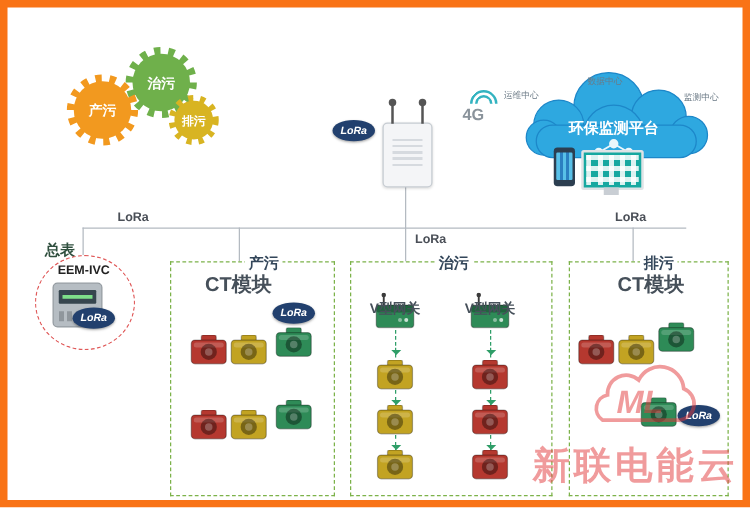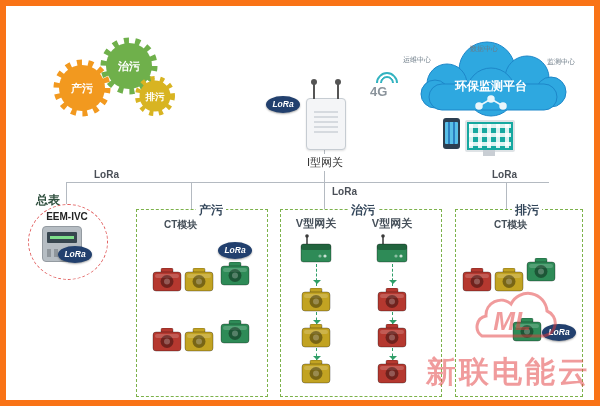--- a/index.html
+++ b/index.html
@@ -20,42 +20,42 @@
   .antenna::after{content:'';position:absolute;top:-4px;left:-2px;width:6px;height:6px;border-radius:50%;background:#555;}
   .ant-l{left:6px;} .ant-r{right:6px;}
   .gw-label{position:absolute;left:286px;top:148px;width:66px;text-align:center;font-size:11px;color:#333;background:#fff;padding:1px 0;}
   .net4g{position:absolute;left:364px;top:78px;font-size:13px;font-weight:bold;color:#8a939b;}
   .net4g .arc{position:absolute;border:2px solid #33b3c0;border-radius:50%;border-bottom-color:transparent;border-left-color:transparent;transform:rotate(-45deg);}
   .arc1{left:10px;top:-8px;width:10px;height:10px;}
   .arc2{left:6px;top:-12px;width:18px;height:18px;}
   
   .lora-badge{position:absolute;width:34px;height:17px;line-height:17px;text-align:center;background:#22406e;color:#fff;font-size:8.5px;font-weight:bold;font-style:italic;border-radius:50%;box-shadow:0 1px 2px rgba(0,0,0,.35);z-index:5;}
   
-  .cloud-wrap{position:absolute;left:393px;top:26px;width:184px;height:92px;}
+  .cloud-wrap{position:absolute;left:393px;top:42px;width:184px;height:92px;}
   .device-phone{position:absolute;left:437px;top:112px;width:17px;height:31px;background:#2c3e50;border-radius:3px;}
   .device-phone .scr{position:absolute;left:2px;top:4px;right:2px;bottom:5px;background:
      repeating-linear-gradient(90deg,#58c0e8 0 3px,#2b7fc1 3px 5px);border-radius:1px;}
   .device-monitor{position:absolute;left:459px;top:114px;width:46px;height:28px;background:#16a8a0;border:2px solid #dfe3e6;border-radius:2px;}
   .device-monitor .grid{position:absolute;inset:2px;background:
      repeating-linear-gradient(90deg,rgba(255,255,255,.85) 0 4px,transparent 4px 9px),
      repeating-linear-gradient(rgba(255,255,255,.85) 0 4px,transparent 4px 9px);}
   .device-monitor::after{content:'';position:absolute;left:16px;top:28px;width:12px;height:6px;background:#c9ced4;}
   
   .meter-circle{position:absolute;left:22px;top:198px;width:78px;height:74px;border:1.5px dashed #e05a5a;border-radius:50%;}
   .meter-title{position:absolute;left:28px;top:186px;font-size:12px;font-weight:bold;color:#2f4f3e;background:#fff;padding:0 2px;}
   .meter-name{position:absolute;left:30px;top:205px;width:62px;text-align:center;font-size:10px;font-weight:bold;color:#222;}
   .meter-body{position:absolute;left:36px;top:220px;width:38px;height:34px;background:#b6bdc3;border:1px solid #949ba1;border-radius:4px;}
   .meter-body .scr{position:absolute;left:4px;top:5px;right:4px;height:11px;background:#37464f;border-radius:1px;}
   .meter-body .scr::after{content:'';position:absolute;left:3px;top:4px;right:3px;height:3px;background:#7ee08a;}
   .meter-body .kn{position:absolute;left:4px;bottom:4px;right:4px;height:8px;background:repeating-linear-gradient(90deg,#8f969c 0 4px,transparent 4px 7px);}
   
   .zone{position:absolute;border:1.5px dashed #7cb24a;}
   .zone-label{position:absolute;font-size:12px;font-weight:bold;color:#33465a;background:#fff;padding:0 3px;z-index:4;}
-  .ct-label{position:absolute;font-size:10px;font-weight:bold;color:#46505a;z-index:4;}
-  .vgw-label{position:absolute;width:60px;text-align:center;font-size:11px;font-weight:bold;color:#46505a;z-index:4;}
+  .ct-label{position:absolute;font-size:16px;font-weight:bold;color:#46505a;z-index:4;}
+  .vgw-label{position:absolute;width:60px;text-align:center;font-size:11px;font-weight:bold;color:#46505a;z-index:4;margin-top:23px;}
   
   .mod{position:absolute;z-index:3;}
   .c-red{color:#b5382f;} .c-yellow{color:#c2a322;} .c-green{color:#2e8b57;}
   .varrow{position:absolute;width:0;border-left:1.5px dashed #2f9e68;z-index:1;}
   .varrow::after{content:'';position:absolute;bottom:-2px;left:-4px;border:4px solid transparent;border-top-color:#2f9e68;}
   
   .watermark{position:absolute;left:418px;top:282px;width:180px;height:120px;color:#e23a3c;opacity:.5;z-index:9;pointer-events:none;}
   .wm-text{position:absolute;left:2px;top:64px;font-size:30px;font-weight:bold;letter-spacing:3px;white-space:nowrap;}
   .hidden-defs{position:absolute;width:0;height:0;overflow:hidden;}
 </style>
@@ -116,21 +116,20 @@
     <span class="antenna ant-l"></span>
     <span class="antenna ant-r"></span>
     <span class="vents"></span>
   </div>
   <div class="lora-badge" style="left:260px;top:90px">LoRa</div>
   <div class="net4g">
     <span class="arc arc1"></span>
     <span class="arc arc2"></span>
     <span>4G</span>
   </div>
-  <div class="gw-label">I型网关</div>
 
   <div class="cloud-wrap">
     <svg width="184" height="92" viewBox="0 0 184 92">
       <g fill="#2ea8e0" stroke="#1d87c9" stroke-width="1">
         <circle cx="88" cy="38" r="28"></circle>
         <circle cx="48" cy="52" r="20"></circle>
         <circle cx="128" cy="46" r="22"></circle>
         <circle cx="152" cy="60" r="15"></circle>
         <circle cx="36" cy="62" r="14"></circle>
         <circle cx="92" cy="60" r="24"></circle>

